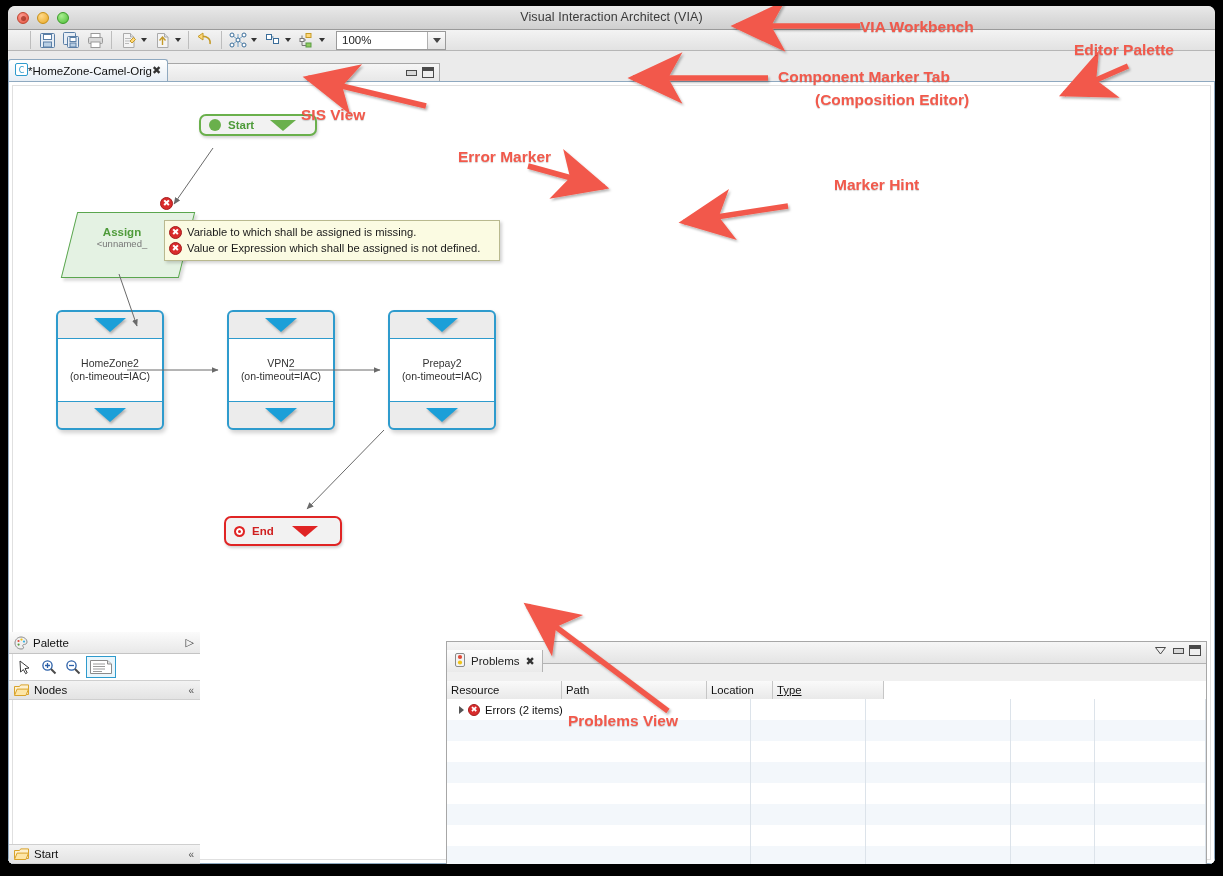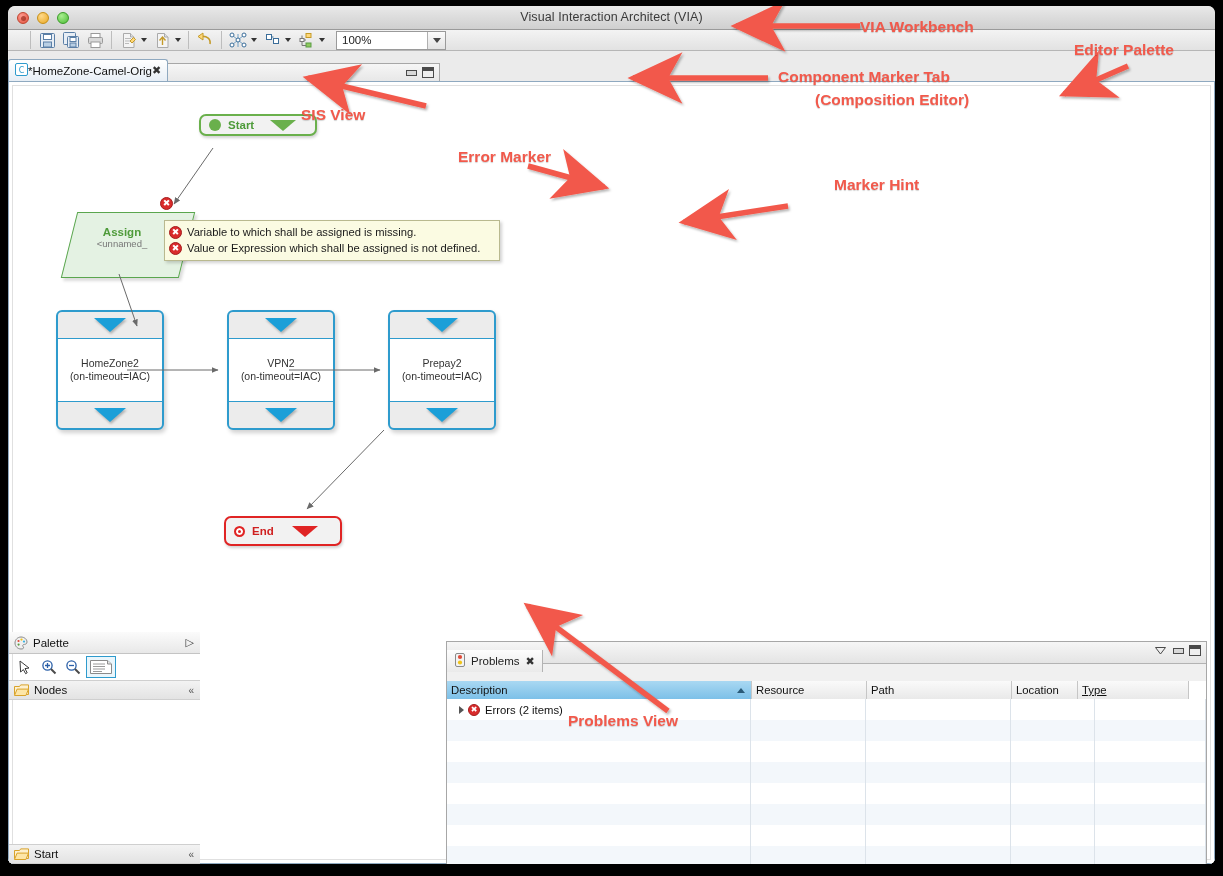--- a/index.html
+++ b/index.html
@@ -1085,24 +1085,20 @@
             <svg width="11" height="8" viewBox="0 0 11 8" style="position:absolute; left:-5px; top:-7px;">
                 <path d="M0.5 0.5h10L5.5 7z" fill="none" stroke="#4a4a4a"></path>
               </svg>
           </span>
           <span class="ctl-min"></span>
           <span class="ctl-max"></span>
         </div>
       </div>
       <div id="prob-table">
         <div id="prob-head">
-            <div class="pcol sorted" style="width: 305px;">
-              <span>Description</span>
-              <span class="sort-arrow"></span>
-            </div>
             <div class="pcol" style="width: 115px;">
               <span>Resource</span>
             </div>
             <div class="pcol" style="width: 145px;">
               <span>Path</span>
             </div>
             <div class="pcol" style="width: 66px;">
               <span>Location</span>
             </div>
             <div class="pcol" style="width: 111px; text-decoration: underline;">

